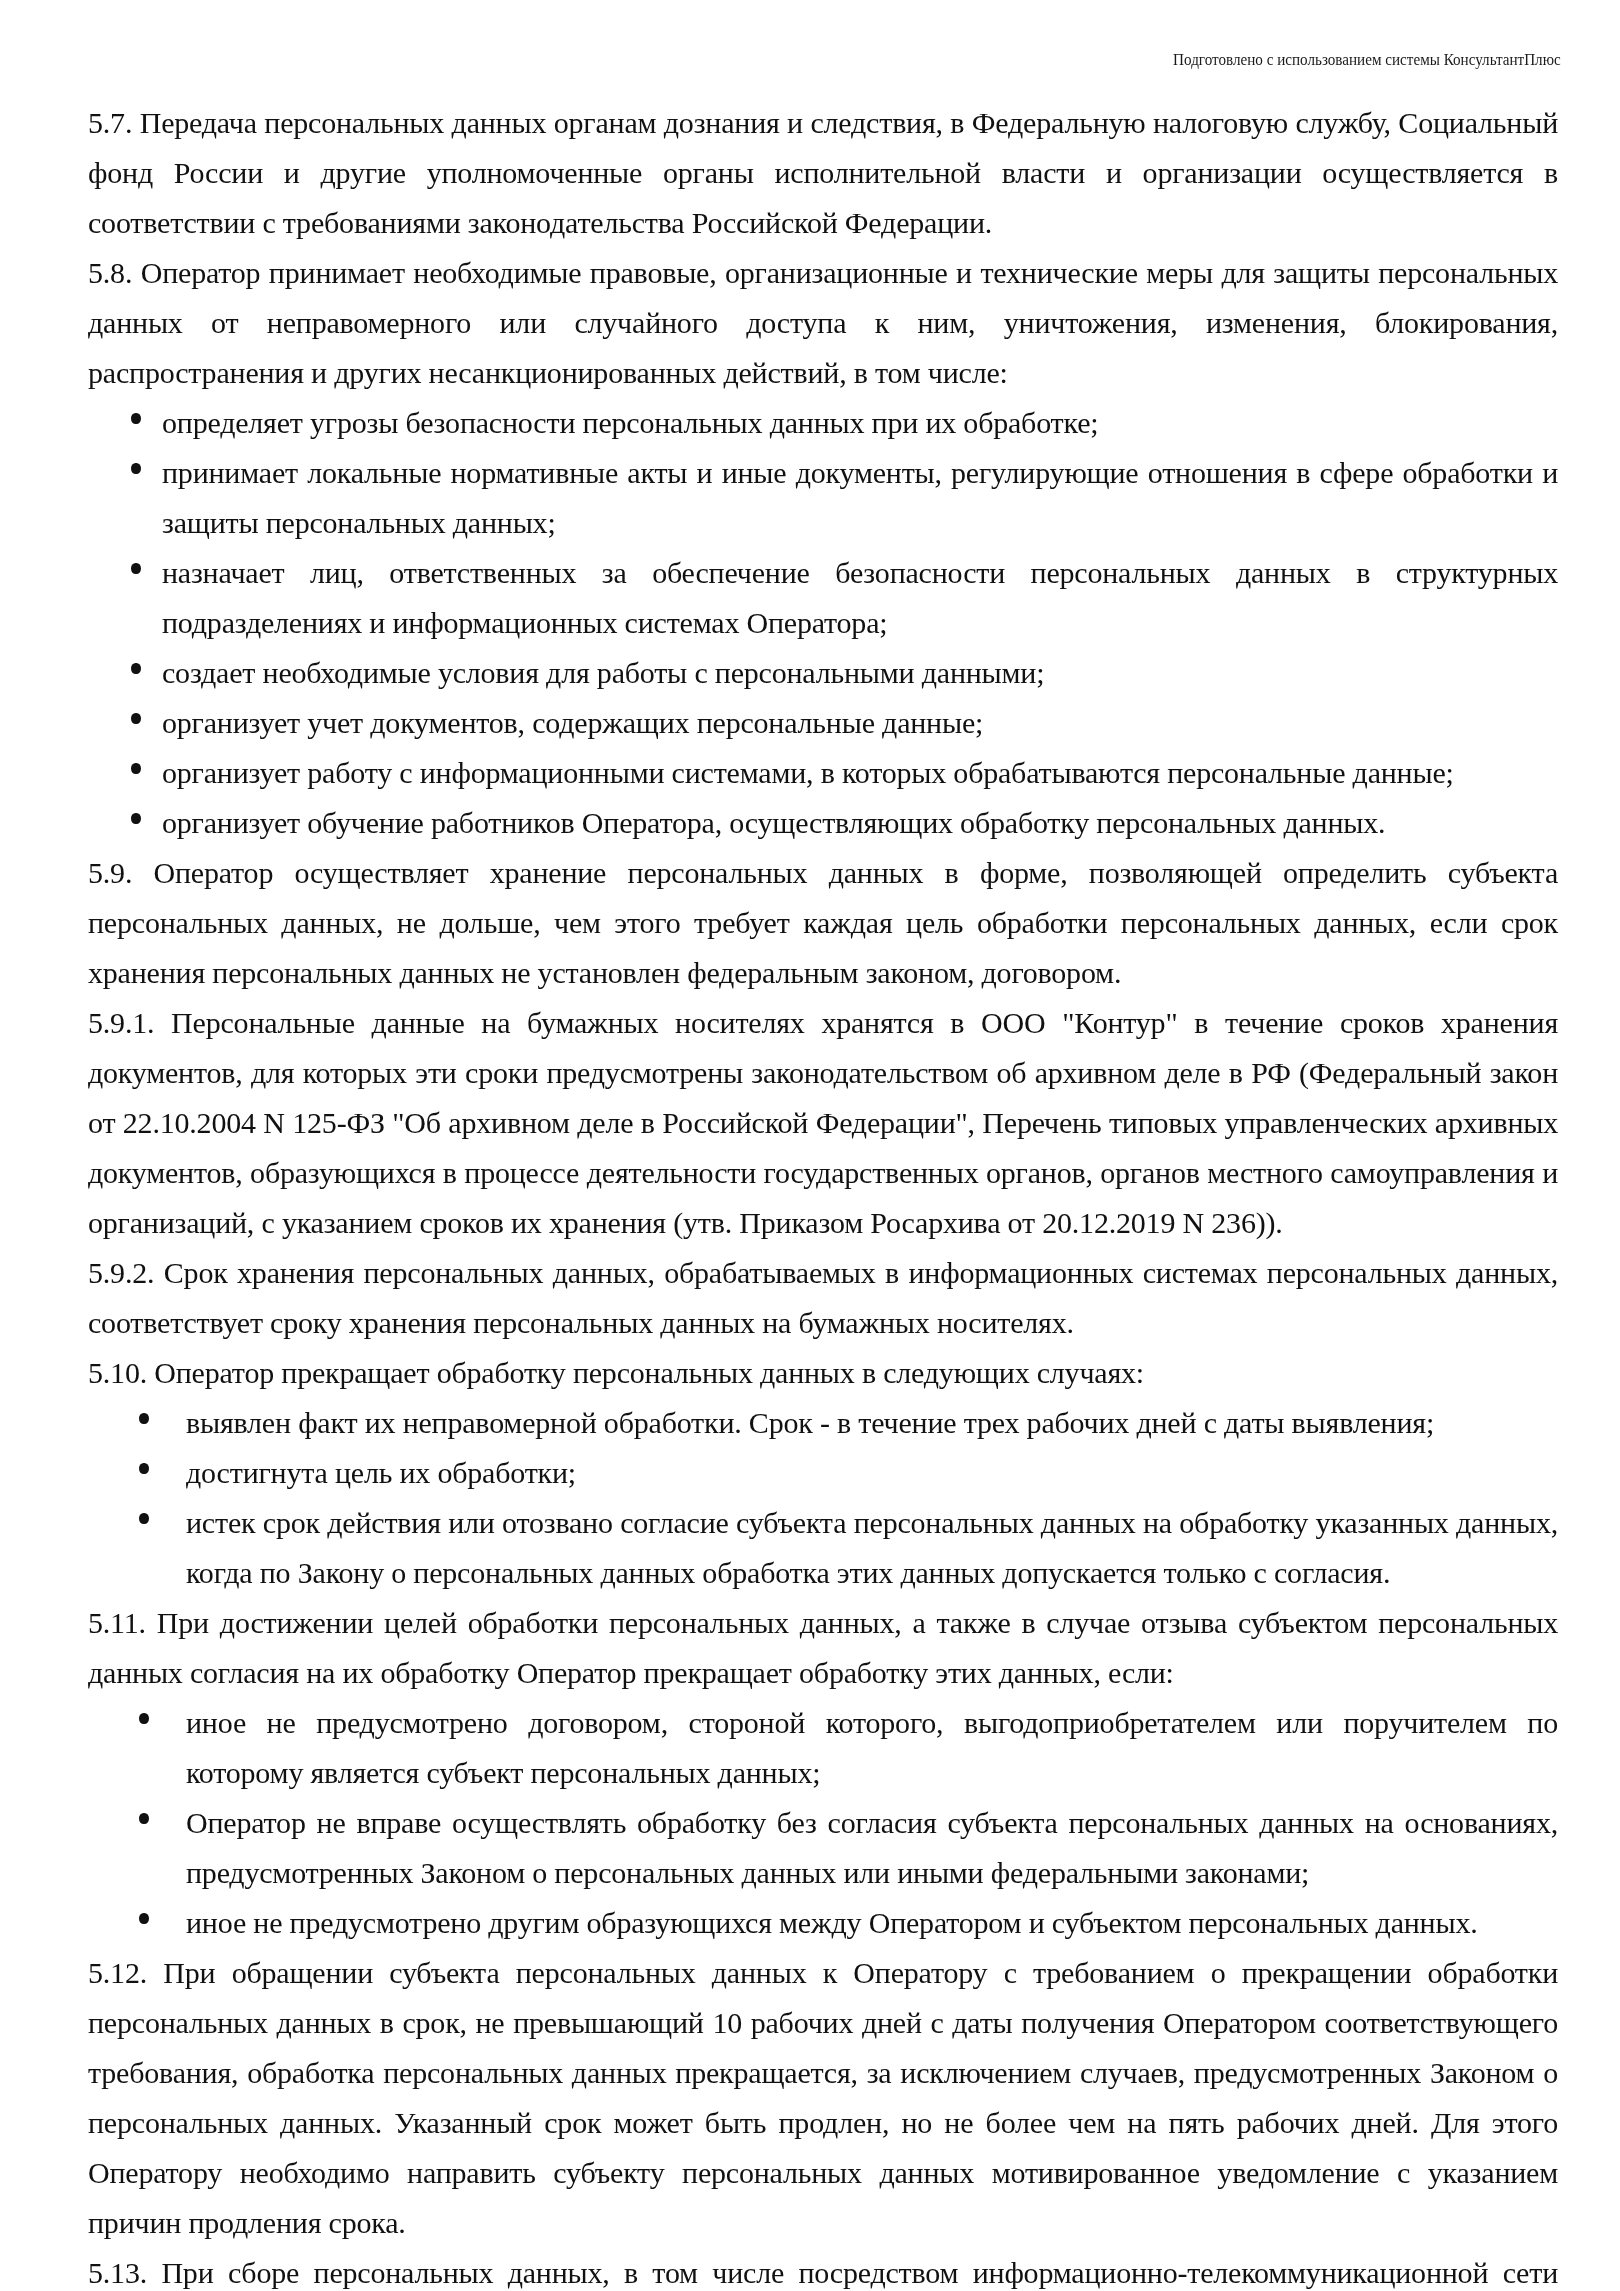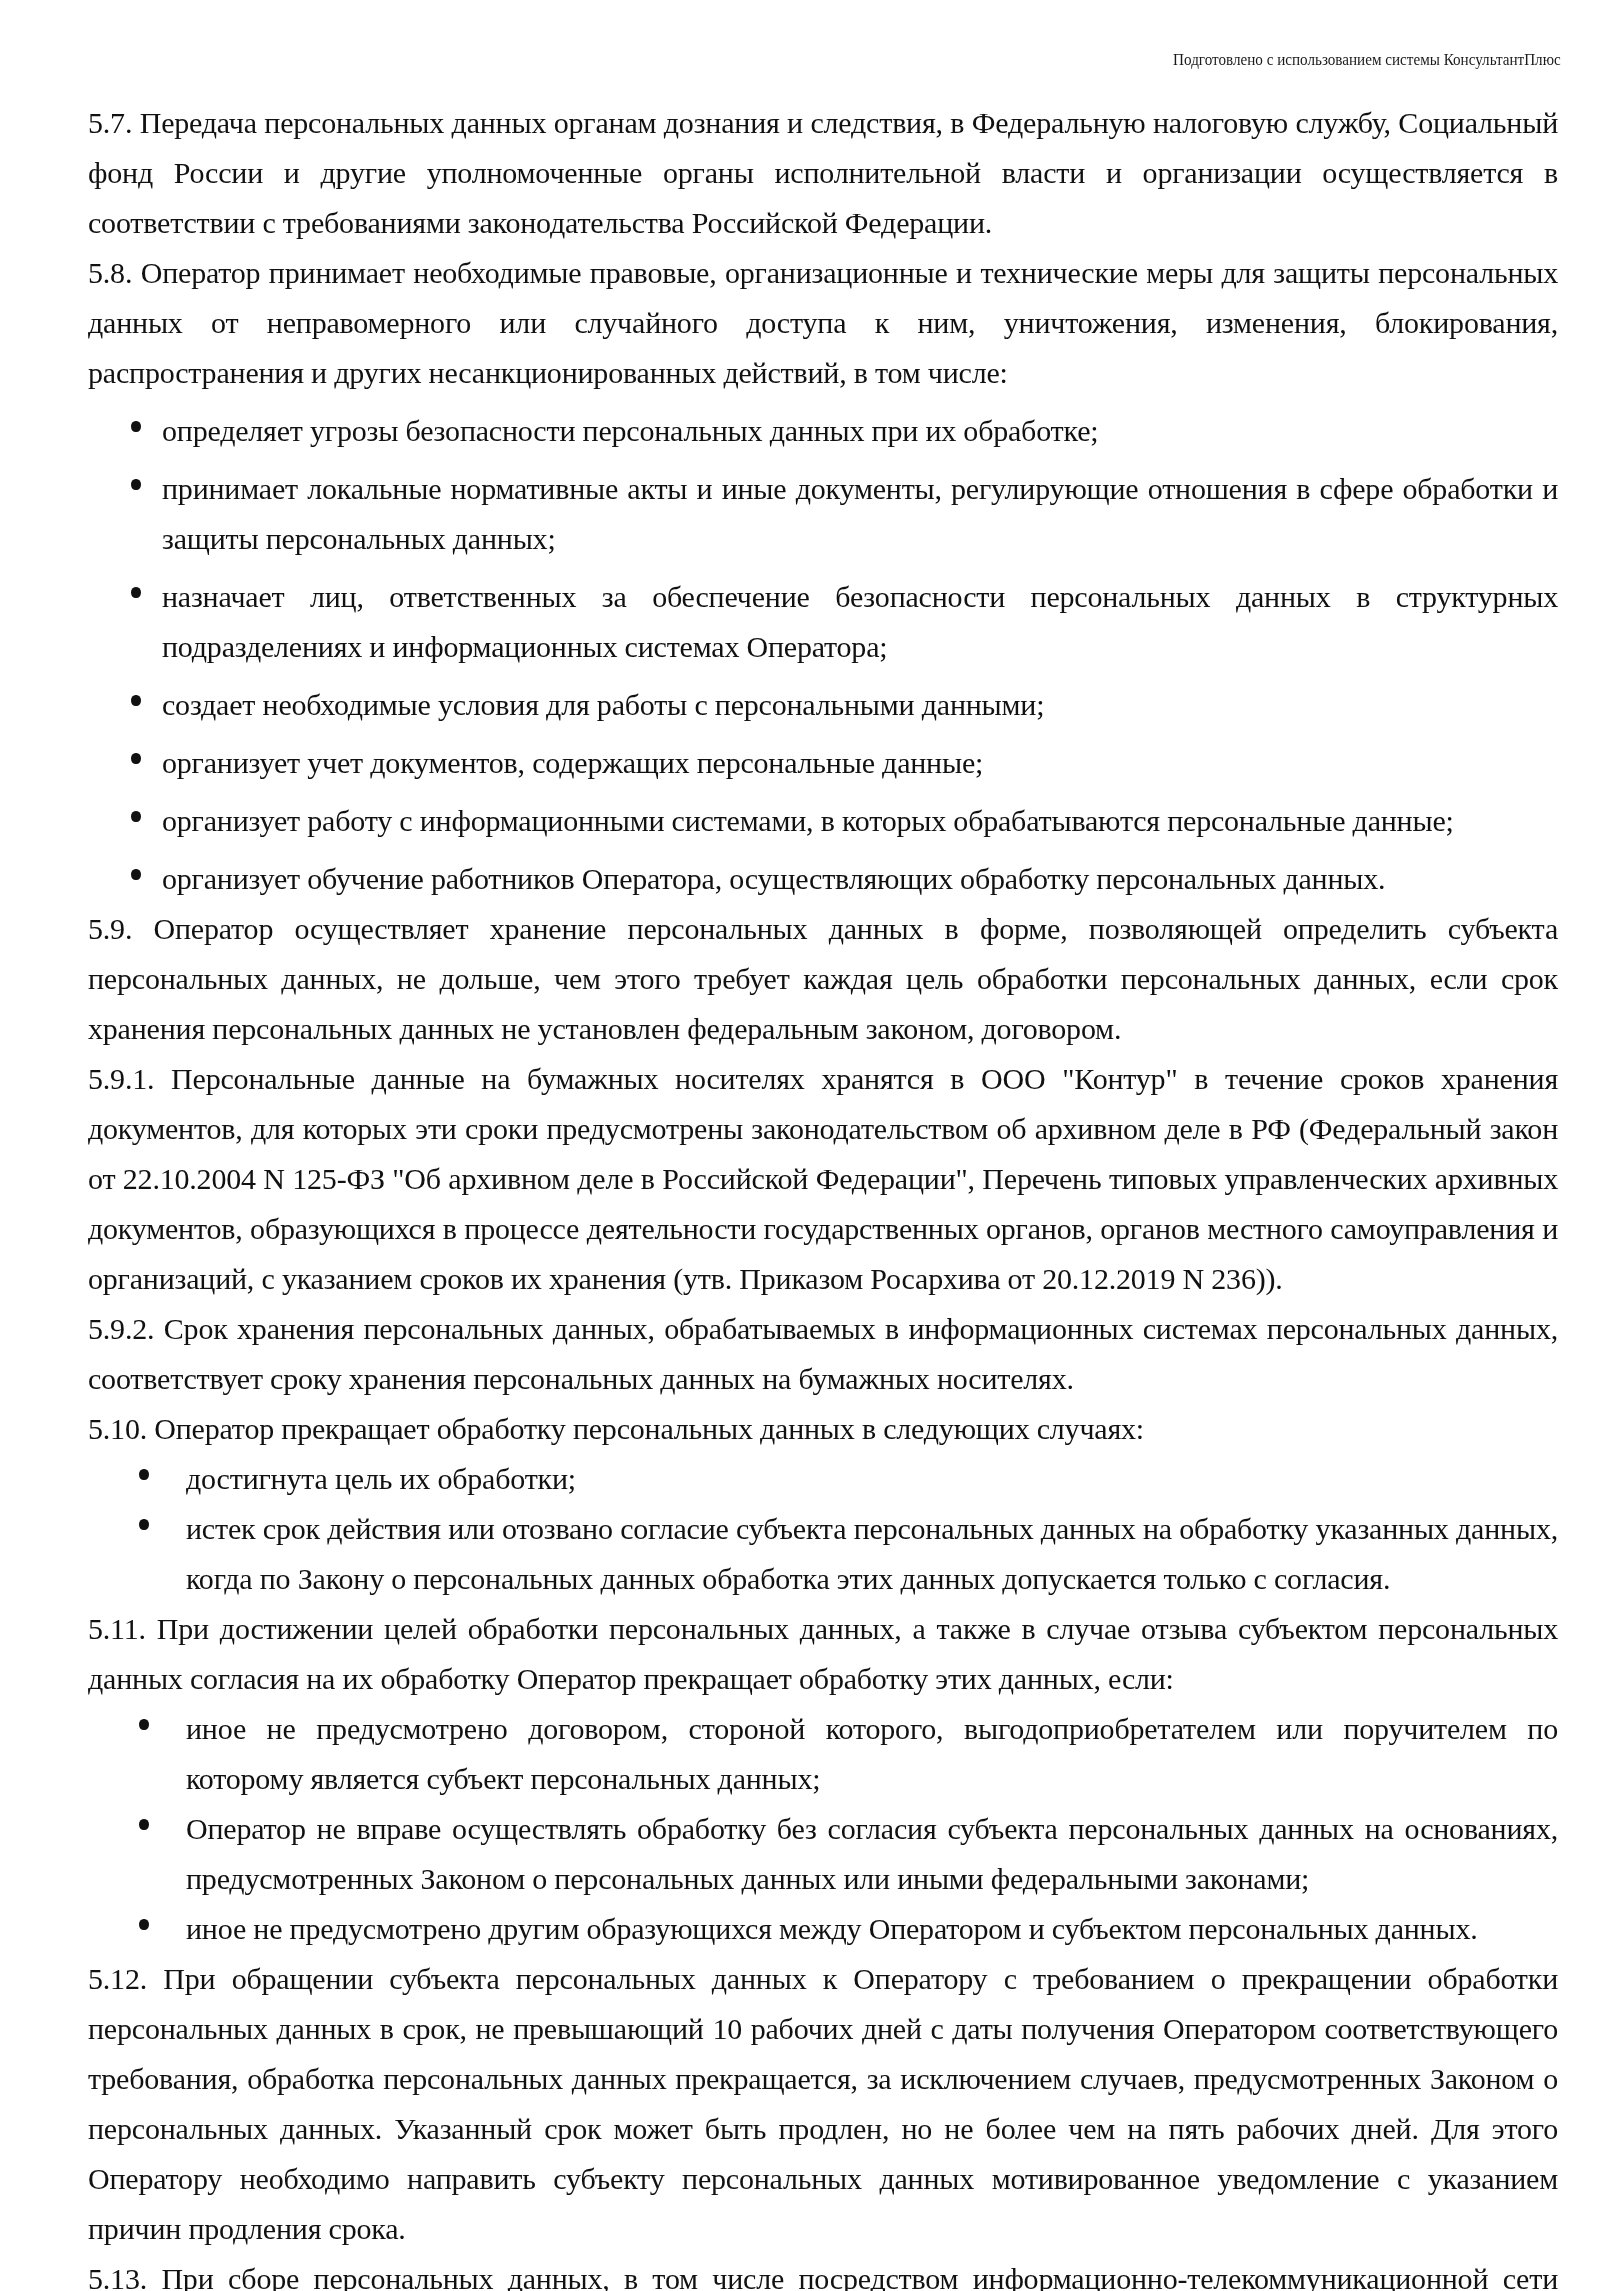--- a/index.html
+++ b/index.html
@@ -16,21 +16,21 @@
     }
     .content {
       position: absolute; left: 88px; top: 98px; width: 1470px;
       font-size: 30px; line-height: 50px;
       text-align: justify;
       letter-spacing: -0.2px;
     }
     .para { margin: 0; text-align: justify; text-align-last: left; }
     .ul { list-style: none; margin: 0; padding: 0; }
     .li { position: relative; text-align: justify; text-align-last: left; }
-    .ul.a .li { padding-left: 74px; margin-top: 8px; }
+    .ul.a .li { padding-left: 74px; }
     .ul.b .li { padding-left: 98px; }
     .bullet {
       position: absolute; top: 14.7px; width: 9.8px; height: 11.8px; border-radius: 50%;
       background: #111;
     }
     .ul.a .bullet { left: 43px; }
     .ul.b .bullet { left: 51px; }
     .ul.b .li { margin-bottom: 0px; }
   </style>
 </head>
@@ -49,20 +49,21 @@
       <li class="li"><span class="bullet"></span><span>создает необходимые условия для работы с персональными данными;</span></li>
       <li class="li"><span class="bullet"></span><span>организует учет документов, содержащих персональные данные;</span></li>
       <li class="li"><span class="bullet"></span><span>организует работу с информационными системами, в которых обрабатываются персональные данные;</span></li>
       <li class="li"><span class="bullet"></span><span>организует обучение работников Оператора, осуществляющих обработку персональных данных.</span></li>
     </ul>
     <p class="para">5.9. Оператор осуществляет хранение персональных данных в форме, позволяющей определить субъекта персональных данных, не дольше, чем этого требует каждая цель обработки персональных данных, если срок хранения персональных данных не установлен федеральным законом, договором.</p>
     <p class="para">5.9.1. Персональные данные на бумажных носителях хранятся в ООО "Контур" в течение сроков хранения документов, для которых эти сроки предусмотрены законодательством об архивном деле в РФ (Федеральный закон от 22.10.2004 N 125-ФЗ "Об архивном деле в Российской Федерации", Перечень типовых управленческих архивных документов, образующихся в процессе деятельности государственных органов, органов местного самоуправления и организаций, с указанием сроков их хранения (утв. Приказом Росархива от 20.12.2019 N 236)).</p>
     <p class="para">5.9.2. Срок хранения персональных данных, обрабатываемых в информационных системах персональных данных, соответствует сроку хранения персональных данных на бумажных носителях.</p>
     <p class="para">5.10. Оператор прекращает обработку персональных данных в следующих случаях:</p>
     <ul class="ul b">
+      <li class="li"><span class="bullet"></span><span>выявлен факт их неправомерной обработки. Срок - в течение трех рабочих дней с даты выявления;</span></li>
       <li class="li"><span class="bullet"></span><span>достигнута цель их обработки;</span></li>
       <li class="li"><span class="bullet"></span><span>истек срок действия или отозвано согласие субъекта персональных данных на обработку указанных данных, когда по Закону о персональных данных обработка этих данных допускается только с согласия.</span></li>
     </ul>
     <p class="para">5.11. При достижении целей обработки персональных данных, а также в случае отзыва субъектом персональных данных согласия на их обработку Оператор прекращает обработку этих данных, если:</p>
     <ul class="ul b">
       <li class="li"><span class="bullet"></span><span>иное не предусмотрено договором, стороной которого, выгодоприобретателем или поручителем по которому является субъект персональных данных;</span></li>
       <li class="li"><span class="bullet"></span><span>Оператор не вправе осуществлять обработку без согласия субъекта персональных данных на основаниях, предусмотренных Законом о персональных данных или иными федеральными законами;</span></li>
       <li class="li"><span class="bullet"></span><span>иное не предусмотрено другим образующихся между Оператором и субъектом персональных данных.</span></li>
     </ul>
     <p class="para">5.12. При обращении субъекта персональных данных к Оператору с требованием о прекращении обработки персональных данных в срок, не превышающий 10 рабочих дней с даты получения Оператором соответствующего требования, обработка персональных данных прекращается, за исключением случаев, предусмотренных Законом о персональных данных. Указанный срок может быть продлен, но не более чем на пять рабочих дней. Для этого Оператору необходимо направить субъекту персональных данных мотивированное уведомление с указанием причин продления срока.</p>

